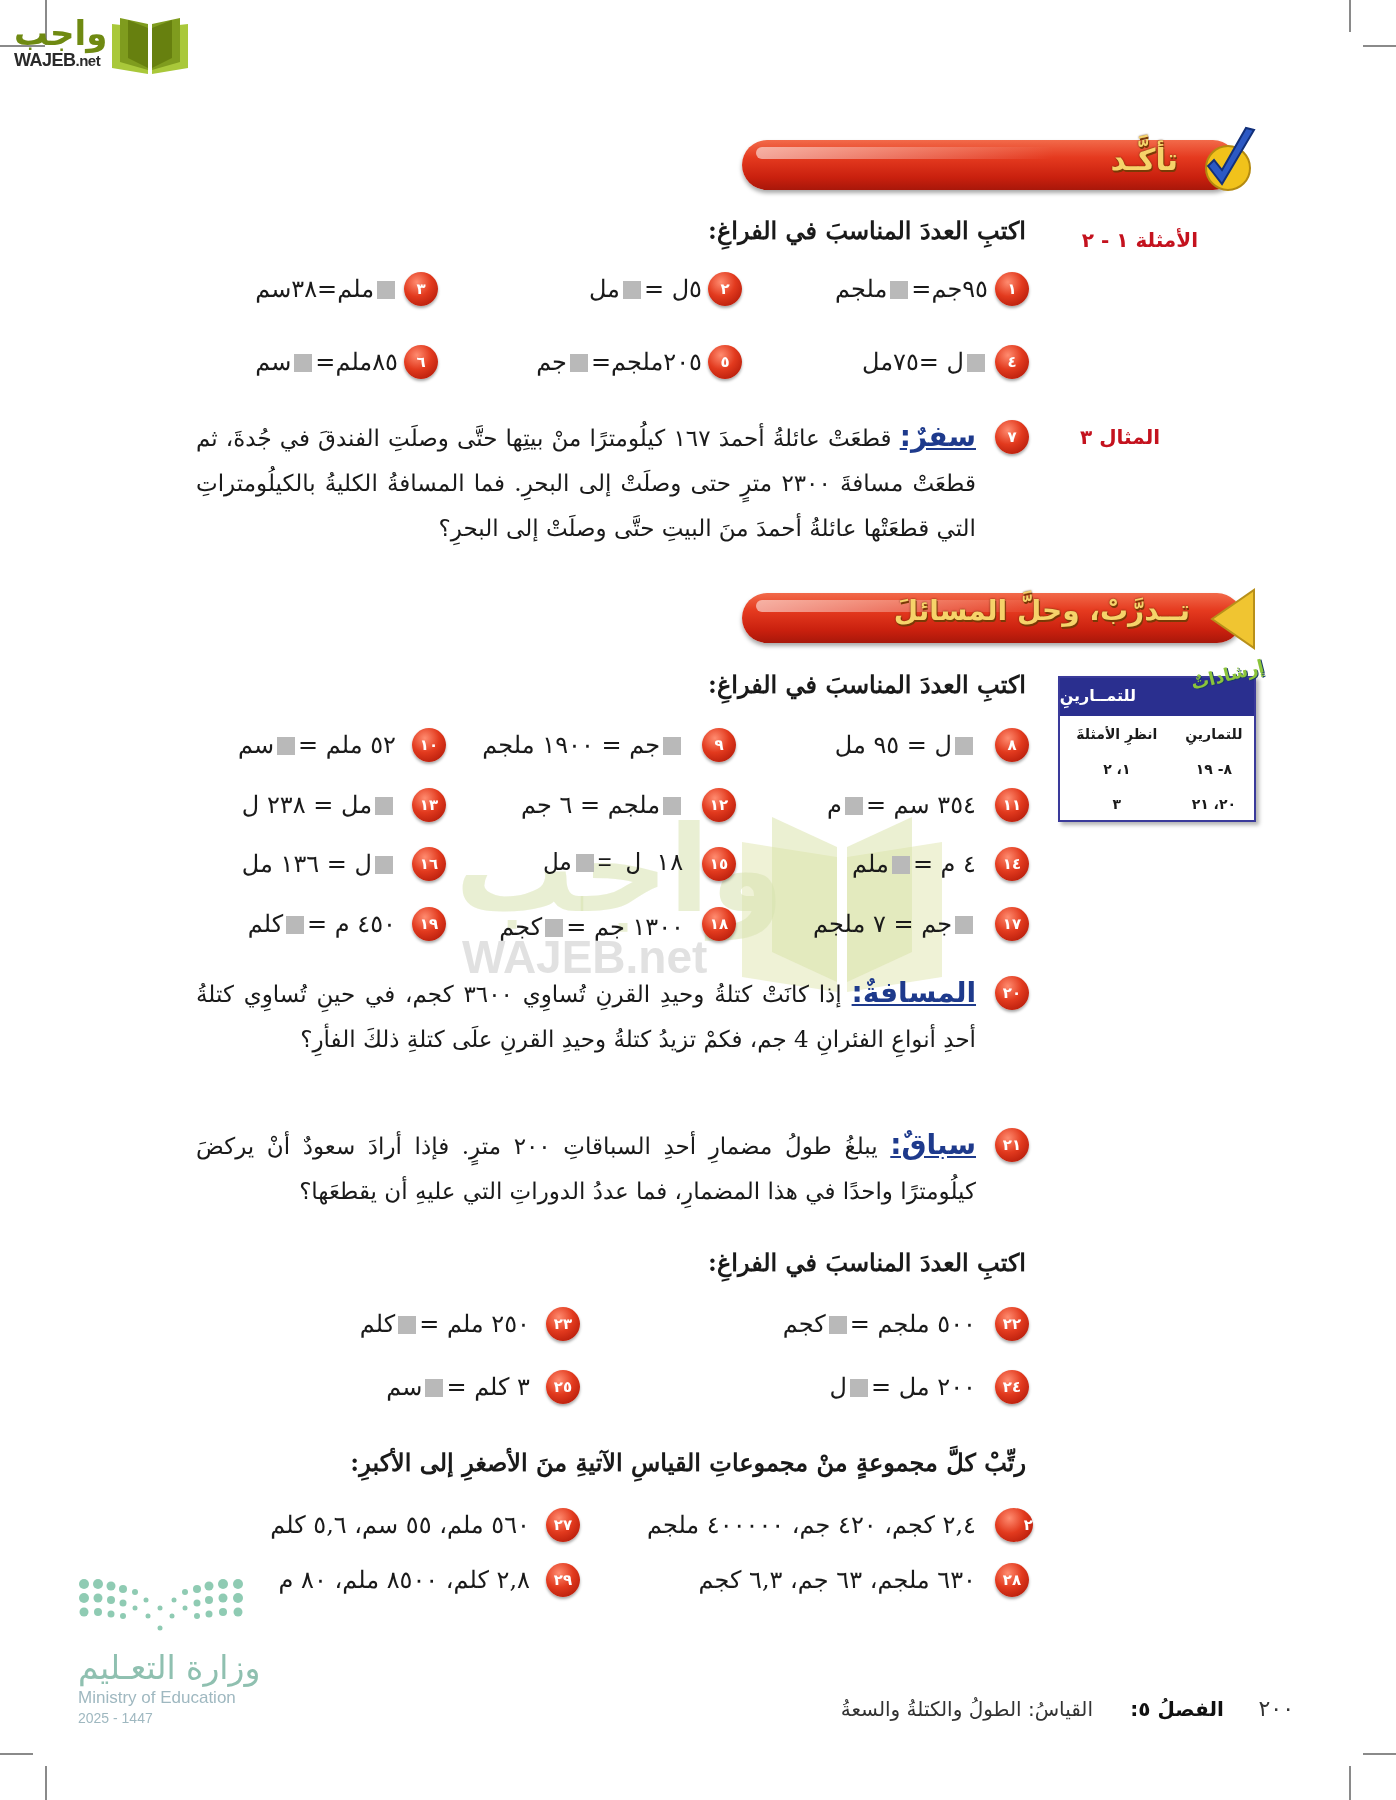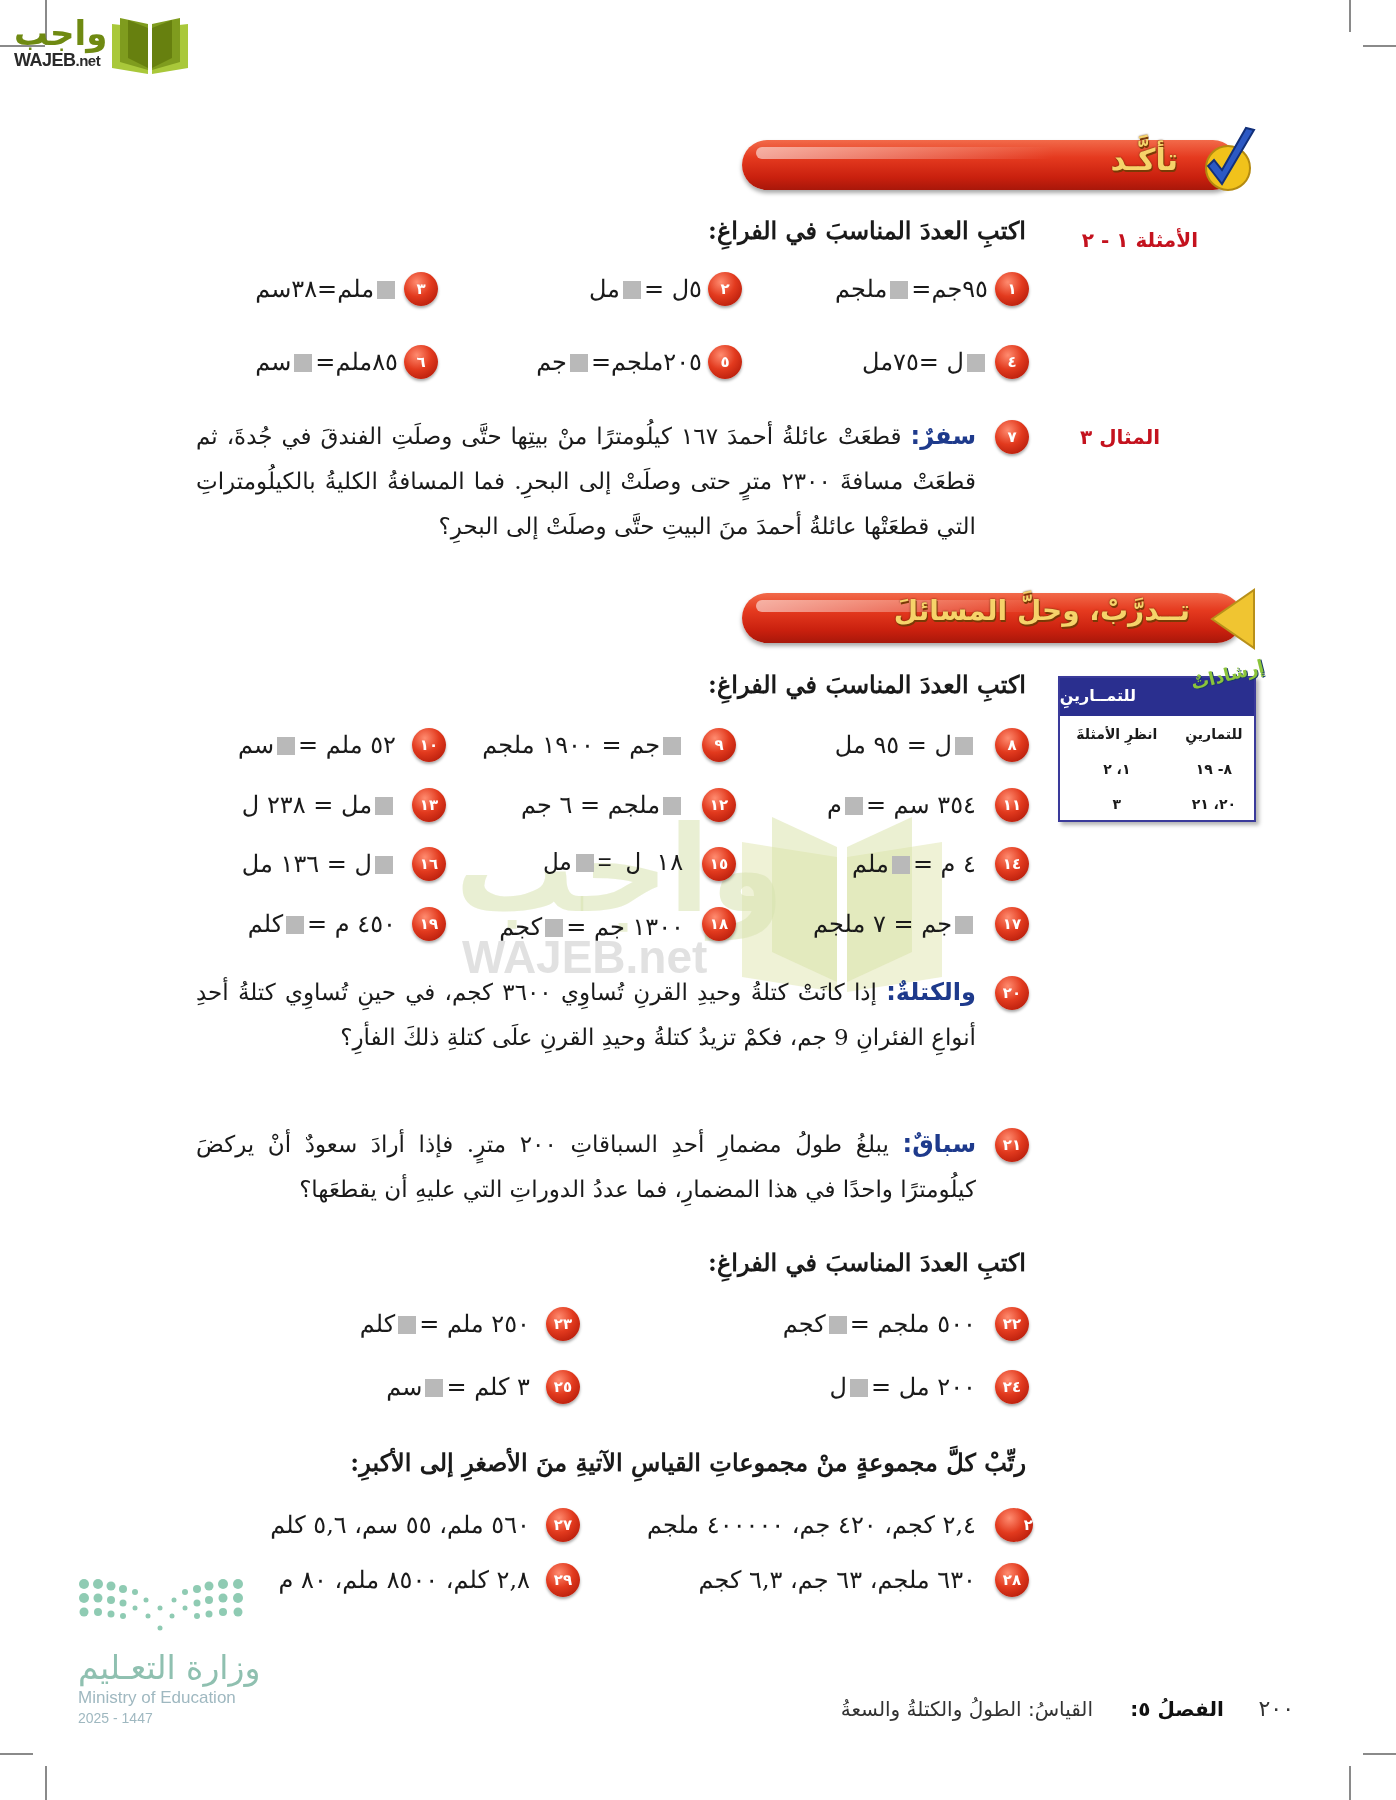--- a/index.html
+++ b/index.html
@@ -31,21 +31,21 @@
     color: #fff; font-family: "DejaVu Sans", sans-serif; font-weight: bold; font-size: 15px;
     display: flex; align-items: center; justify-content: center; }
 
   .ex { position: absolute; font-size: 24px; direction: rtl; white-space: nowrap; line-height: 34px; }
   .blank { display: inline-block; width: 18px; height: 18px; background: #b9b9b9; vertical-align: -2px; margin: 0 3px; }
 
   .instr { position: absolute; font-size: 24px; font-weight: bold; direction: rtl; white-space: nowrap; }
   .ref { position: absolute; font-family: "DejaVu Sans", sans-serif; font-weight: bold; color: #c4121e; font-size: 20px; direction: rtl; white-space: nowrap; }
 
   .para { position: absolute; font-size: 23px; direction: rtl; line-height: 45px; text-align: justify; }
-  .para .kw { font-family: "DejaVu Sans", sans-serif; font-weight: bold; color: #1e3a8c; font-size: 24px; }
+  .para .kw { font-family: "DejaVu Sans", sans-serif; font-weight: bold; color: #1e3a8c; font-size: 28px; text-decoration: underline; }
 
   
   .hints { position: absolute; background: #fff; border: 2px solid #3a3a9a; box-shadow: 3px 3px 4px rgba(0,0,0,0.3); }
   .hints-head { background: #2a2f8f; height: 38px; position: relative; }
   .hints-head .t { position: absolute; right: 118px; top: 8px; color: #fff; font-family: "DejaVu Sans", sans-serif; font-weight: bold; font-size: 16px; direction: rtl; }
   .hints-tag { position: absolute; right: -10px; top: -14px; transform: rotate(-14deg); color: #8bc43a; font-family: "DejaVu Sans", sans-serif; font-weight: bold; font-size: 18px; text-shadow: 1px 1px 0 #1a3a6a; direction: rtl; }
   .hints table { width: 100%; border-collapse: collapse; direction: rtl; font-family: "DejaVu Sans", sans-serif; font-weight: bold; font-size: 14px; }
   .hints td { text-align: center; height: 35px; }
 
   
@@ -192,22 +192,22 @@
 <div class="ex" style="right:420px;top:907px;"><span></span><span class="blank"></span><span>جم = ٧ ملجم</span></div>
 
 <div class="badge" style="left:702px;top:907px;">١٨</div>
 <div class="ex" style="right:712px;top:910px;"><span>١٣٠٠ جم =</span><span class="blank"></span><span>كجم</span></div>
 
 <div class="badge" style="left:412px;top:907px;">١٩</div>
 <div class="ex" style="right:1000px;top:907px;"><span>٤٥٠ م =</span><span class="blank"></span><span>كلم</span></div>
 
 <div class="badge" style="left:995px;top:976px;">٢٠</div>
 <div class="para" style="right:420px;top:970px;width:780px;">
-  <span class="kw">والكتلةٌ:</span>
-  <span>إذا كانَتْ كتلةُ وحيدِ القرنِ تُساوِي ٣٦٠٠ كجم، في حينِ تُساوِي كتلةُ أحدِ أنواعِ الفئرانِ 9 جم، فكمْ تزيدُ كتلةُ وحيدِ القرنِ علَى كتلةِ ذلكَ الفأرِ؟</span>
+  <span class="kw">المسافةٌ:</span>
+  <span>إذا كانَتْ كتلةُ وحيدِ القرنِ تُساوِي ٣٦٠٠ كجم، في حينِ تُساوِي كتلةُ أحدِ أنواعِ الفئرانِ 4 جم، فكمْ تزيدُ كتلةُ وحيدِ القرنِ علَى كتلةِ ذلكَ الفأرِ؟</span>
 </div>
 
 <div class="badge" style="left:995px;top:1128px;">٢١</div>
 <div class="para" style="right:420px;top:1122px;width:780px;">
   <span class="kw">سباقٌ:</span>
   <span>يبلغُ طولُ مضمارِ أحدِ السباقاتِ ٢٠٠ مترٍ. فإذا أرادَ سعودٌ أنْ يركضَ كيلُومترًا واحدًا في هذا المضمارِ، فما عددُ الدوراتِ التي عليهِ أن يقطعَها؟</span>
 </div>
 
 <div class="instr" style="right:370px;top:1248px;">اكتبِ العددَ المناسبَ في الفراغِ:</div>
 

